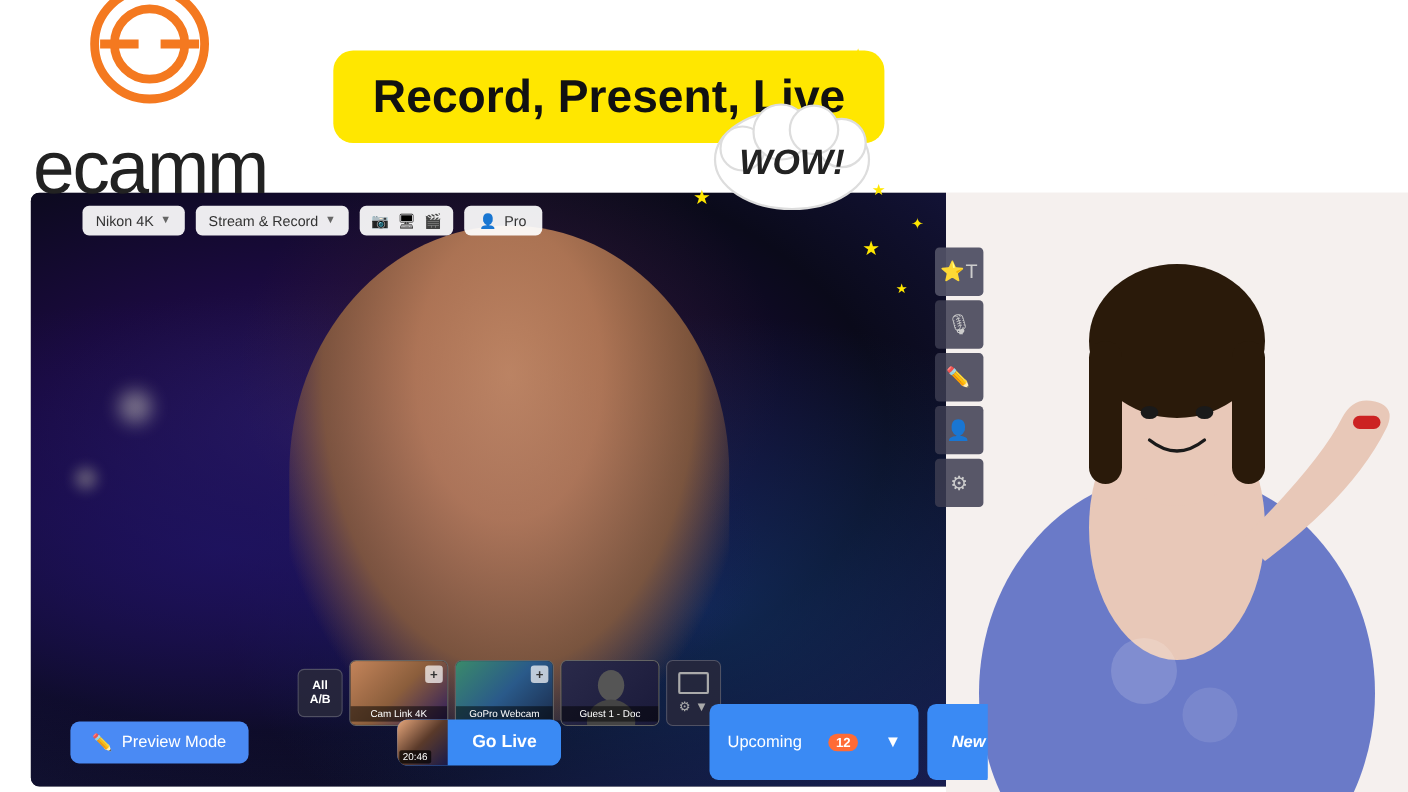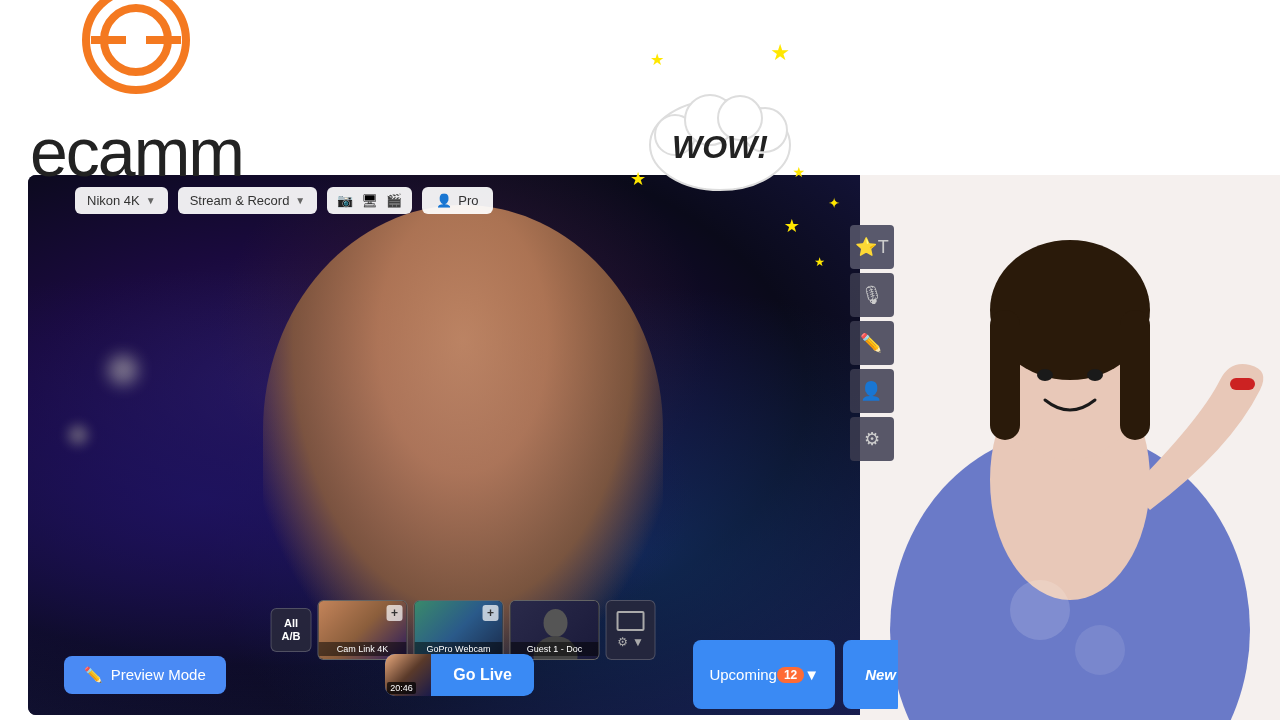--- a/index.html
+++ b/index.html
@@ -374,21 +374,21 @@
       background: #3a8af4;
       color: #fff;
       border: none;
       border-radius: 8px;
       padding: 10px 16px;
       font-size: 15px;
       font-weight: 500;
       cursor: pointer;
       display: flex;
       align-items: center;
-      gap: 0;
+      gap: 24px;
     }
 
     .upcoming-badge {
       background: #ff6b35;
       color: #fff;
       border-radius: 10px;
       padding: 1px 7px;
       font-size: 12px;
       font-weight: 700;
     }
@@ -437,20 +437,21 @@
   <div class="logo-area">
 
     <svg class="logo-icon" viewBox="0 0 110 110" xmlns="http://www.w3.org/2000/svg">
       <circle cx="55" cy="55" r="50" fill="none" stroke="#F47920" stroke-width="8"></circle>
       <circle cx="55" cy="55" r="32" fill="none" stroke="#F47920" stroke-width="8"></circle>
       <line x1="10" y1="55" x2="45" y2="55" stroke="#F47920" stroke-width="8"></line>
       <line x1="65" y1="55" x2="100" y2="55" stroke="#F47920" stroke-width="8"></line>
     </svg>
     <span class="logo-text">ecamm</span>
   </div>
+  <div class="tagline-badge">Record, Present, Live</div>
 </div>
 
 <div class="wow-bubble">
 
   <span class="star" style="top:-30px; left:10px; font-size:16px;">★</span>
   <span class="star" style="top:-40px; right:10px; font-size:22px;">★</span>
   <span class="star" style="bottom:10px; left:-10px; font-size:18px;">★</span>
   <span class="star" style="bottom:20px; right:-5px; font-size:14px;">★</span>
 
   <svg width="160" height="120" viewBox="0 0 160 120">

